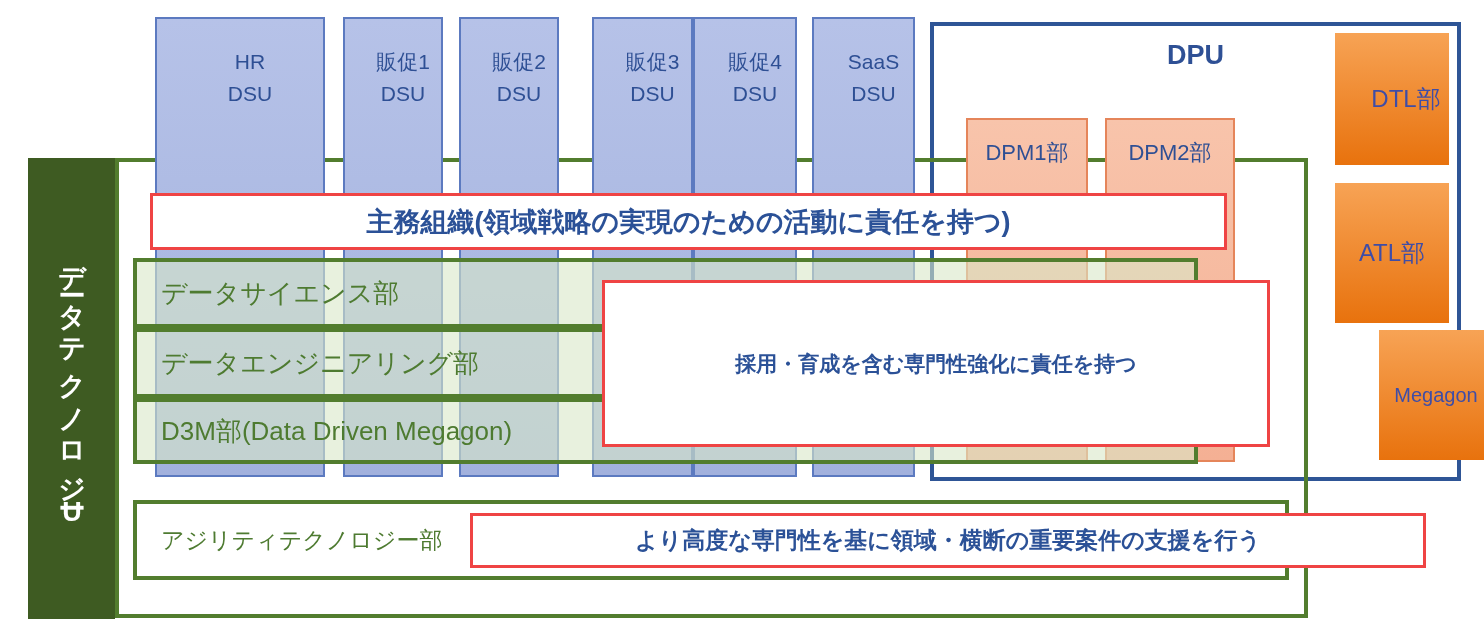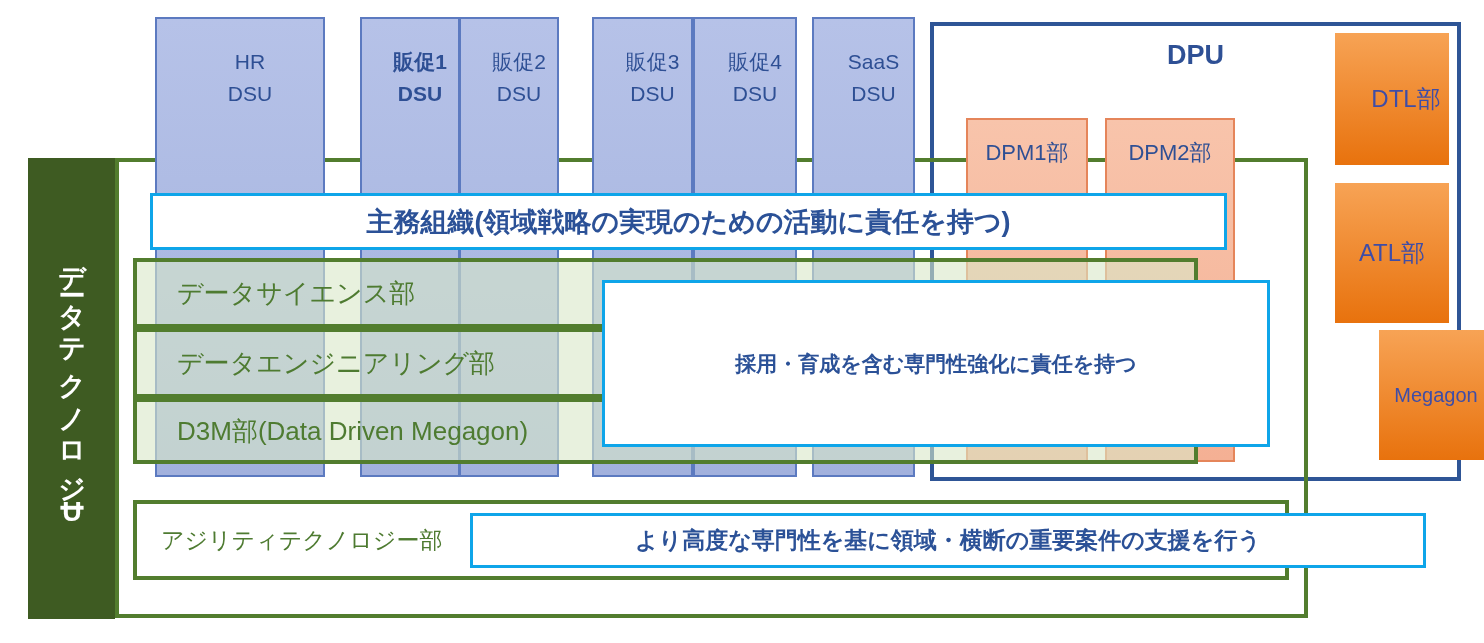--- a/index.html
+++ b/index.html
@@ -24,21 +24,21 @@
   .dpu-label { position:absolute; left:930px; top:40px; width:531px; text-align:center;
     color:#2e5095; font-size:27px; font-weight:bold; z-index:1; }
 
   
   .dsu-col { position:absolute; top:17px; height:460px; z-index:3;
     background:linear-gradient(180deg,#b6c2e8 0%,#a2b1dd 100%);
     border:2px solid #5c7ac0; color:#2e4f94; font-size:21px; text-align:center;
     padding-top:27px; line-height:1.5; }
   .dsu-col span { display:block;margin-left:20px; }
   .col-hr      { left:155px; width:170px; }
-  .col-h1      { left:360px; width:100px;font-weight:bold; }
+  .col-h1      { left:343px; width:100px; }
   .col-h2      { left:459px; width:100px; }
   .col-h3      { left:592px; width:101px; }
   .col-h4      { left:693px; width:104px; }
   .col-saas    { left:812px; width:103px; }
 
   
   .dpm-col { position:absolute; top:118px; height:344px; z-index:3;
     background:linear-gradient(180deg,#f8c4ab 0%,#f4b094 100%);
     border:2px solid #e5855a; color:#2e4f94; font-size:22px; text-align:center;
     padding-top:18px; }
@@ -51,27 +51,27 @@
     color:#3f4da6; display:flex; align-items:center; justify-content:center;
     font-size:24px; }
   .lab-dtl { top:33px;  height:132px;padding-left:28px; }
   .lab-atl { top:183px; height:140px; }
   .lab-meg { top:330px; height:130px; font-size:20px;margin-left:44px; }
 
   
   .fn-row { position:absolute; left:133px; width:1065px; z-index:4;
     border:4px solid #527d2e; background:rgba(216,231,200,0.60);
     color:#4e7b31; font-size:26px; display:flex; align-items:center;
-    padding-left:40px; }
+    padding-left:24px; }
   .row-ds { top:258px; height:70px; }
   .row-de { top:328px; height:70px; }
   .row-d3 { top:398px; height:66px; }
 
   
-  .note { position:absolute; background:#ffffff; border:3px solid #0ea5e9; z-index:5;
+  .note { position:absolute; background:#ffffff; border:3px solid #ef4444; z-index:5;
     color:#2b5197; font-weight:bold; display:flex; align-items:center; justify-content:center;
     text-align:center; }
   .note-primary  { left:150px; top:193px; width:1077px; height:57px; font-size:27px; }
   .note-special  { left:602px; top:280px; width:668px; height:167px; font-size:21px; }
   .note-agility  { left:470px; top:513px; width:956px; height:55px; font-size:23px; }
 
   
   .agility-row { position:absolute; left:133px; top:500px; width:1156px; height:80px;
     border:4px solid #527d2e; background:#ffffff; z-index:4;
     color:#4e7b31; font-size:23px; display:flex; align-items:center; padding-left:24px; }

